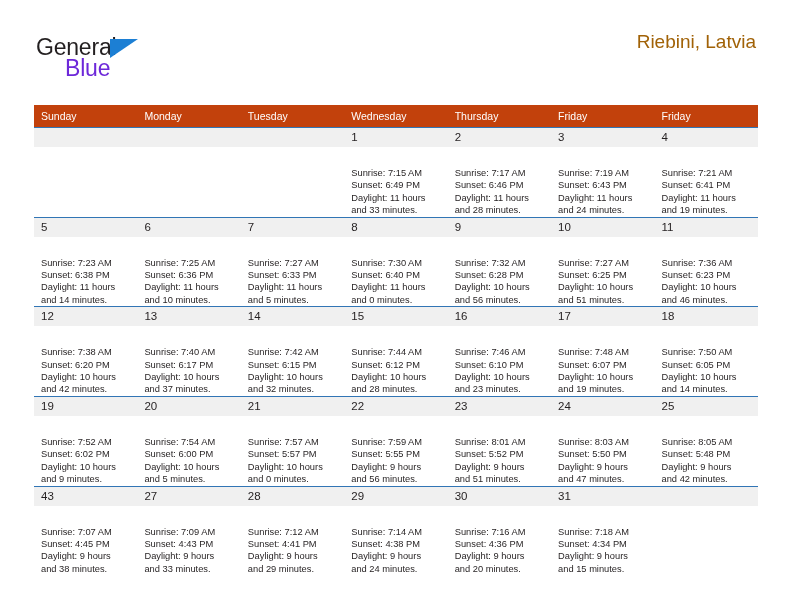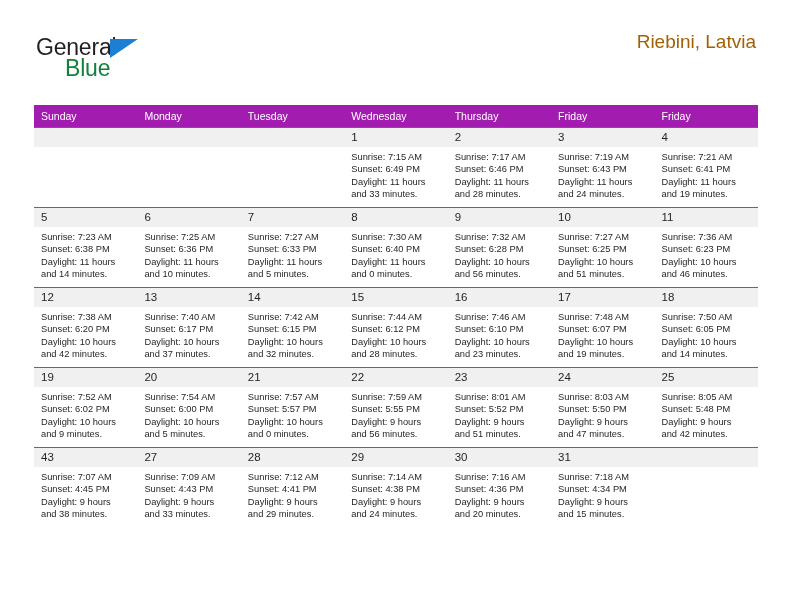--- a/index.html
+++ b/index.html
@@ -53,21 +53,21 @@
     height: 0;
     border-left: 28px solid #1c7fd4;
     border-bottom: 19px solid transparent;
   }
   .logo-blue {
     position: absolute;
     left: 29px;
     top: 21px;
     font-size: 23px;
     letter-spacing: -0.2px;
-    color: #15803d;
+    color: #6d28d9;
     font-family: "Liberation Sans", sans-serif;
   }
 
   .title-block {
     position: absolute;
     right: 0;
     top: 0;
     text-align: right;
   }
   .cal-title {
@@ -87,21 +87,21 @@
   
   .calendar {
     position: absolute;
     left: 34px;
     top: 105px;
     width: 724px;
     border-collapse: collapse;
     table-layout: fixed;
   }
   .calendar th {
-    background: #a21caf;
+    background: #c2410c;
     color: #ffffff;
     font-size: 10.5px;
     font-weight: normal;
     text-align: left;
     padding: 5px 0 5px 7px;
     height: 11px;
     border: none;
   }
   .calendar td {
     vertical-align: top;
@@ -117,21 +117,21 @@
     font-size: 11.5px;
     color: #231f20;
     padding: 3px 0 3px 7px;
     line-height: 13px;
     height: 13px;
   }
   .daynum.blank {
     color: transparent;
   }
   .info {
-    padding: 4px 6px 0 7px;
+    padding: 20px 6px 0 7px;
     font-size: 9.3px;
     line-height: 12.4px;
     color: #231f20;
   }
   .info div {
     white-space: nowrap;
   }
 </style>
 </head>
 <body>

